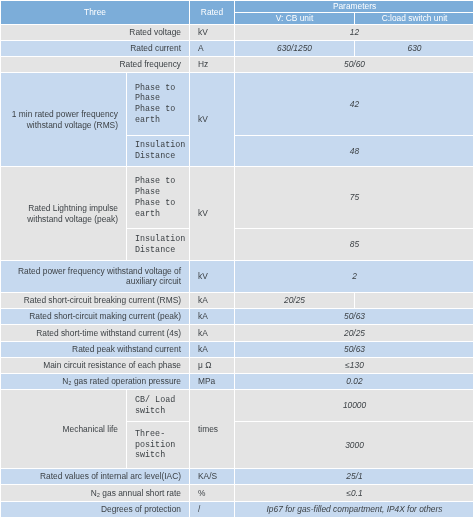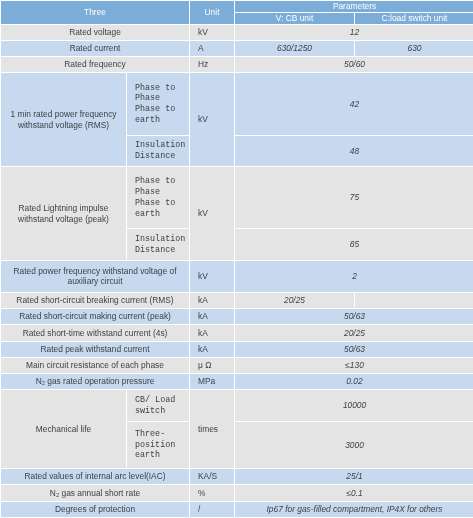--- a/index.html
+++ b/index.html
@@ -24,41 +24,41 @@
     overflow:hidden;
   }
   .hdr{
     background:#7cadd9;
     color:#ffffff;
     text-align:center;
     font-size:8.6px;
   }
   .blue{background:#c6d9ef;margin-top:24px;}
   .gray{background:#e4e4e4;}
-  .item-cell{text-align:center;}
+  .item-cell{text-align:right;}
   .sub-cell{text-align:left;font-family:Liberation Mono, monospace;}
   .unit-cell{text-align:left;}
   .val-cell{text-align:center;font-style:italic;}
   .nowrap{white-space:nowrap;}
 </style>
 </head>
 <body>
 
 <table id="spec-table">
   <colgroup>
     <col style="width:125px">
     <col style="width:62px">
     <col style="width:44px">
     <col style="width:119px">
     <col style="width:119px">
   </colgroup>
   <thead>
     <tr>
       <th class="hdr" colspan="2" rowspan="2">Three</th>
-      <th class="hdr" rowspan="2">Unit</th>
+      <th class="hdr" rowspan="2">Rated</th>
       <th class="hdr" colspan="2">Parameters</th>
     </tr>
     <tr>
       <th class="hdr">V: CB unit</th>
       <th class="hdr">C:load switch unit</th>
     </tr>
   </thead>
   <tbody id="table-body">
       <tr>
         <td class="gray item-cell" colspan="2">Rated voltage</td>
@@ -144,21 +144,21 @@
         <td class="blue unit-cell nowrap">MPa</td>
         <td class="blue val-cell" colspan="2">0.02</td>
       </tr>
       <tr>
         <td class="gray item-cell" rowspan="2">Mechanical life</td>
         <td class="gray sub-cell">CB/ Load switch</td>
         <td class="gray unit-cell nowrap" rowspan="2">times</td>
         <td class="gray val-cell" colspan="2">10000</td>
       </tr>
       <tr>
-        <td class="gray sub-cell">Three-position earth</td>
+        <td class="gray sub-cell">Three-position switch</td>
         <td class="gray val-cell" colspan="2">3000</td>
       </tr>
       <tr>
         <td class="blue item-cell" colspan="2">Rated values of internal arc level(IAC)</td>
         <td class="blue unit-cell nowrap">KA/S</td>
         <td class="blue val-cell" colspan="2">25/1</td>
       </tr>
       <tr>
         <td class="gray item-cell" colspan="2">N₂ gas annual short rate</td>
         <td class="gray unit-cell nowrap">%</td>

